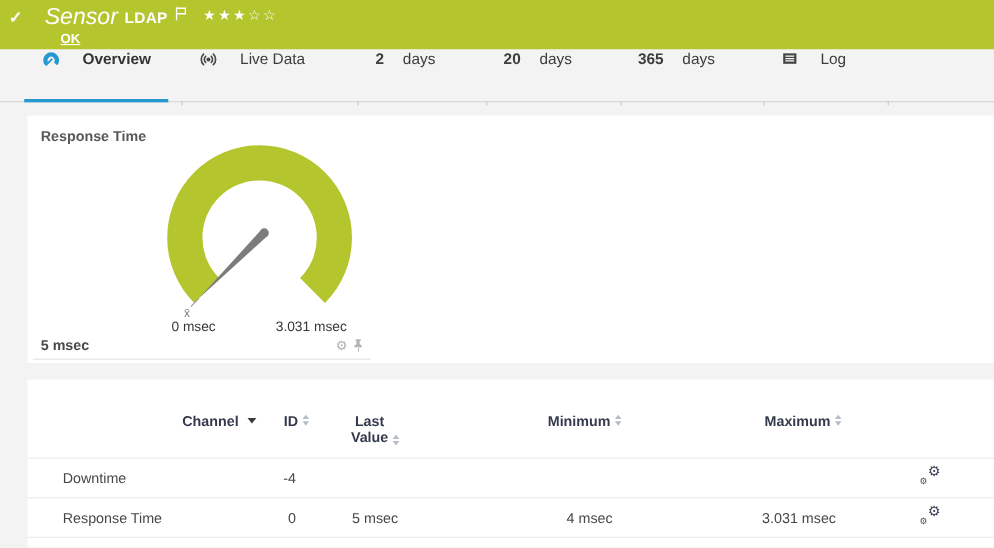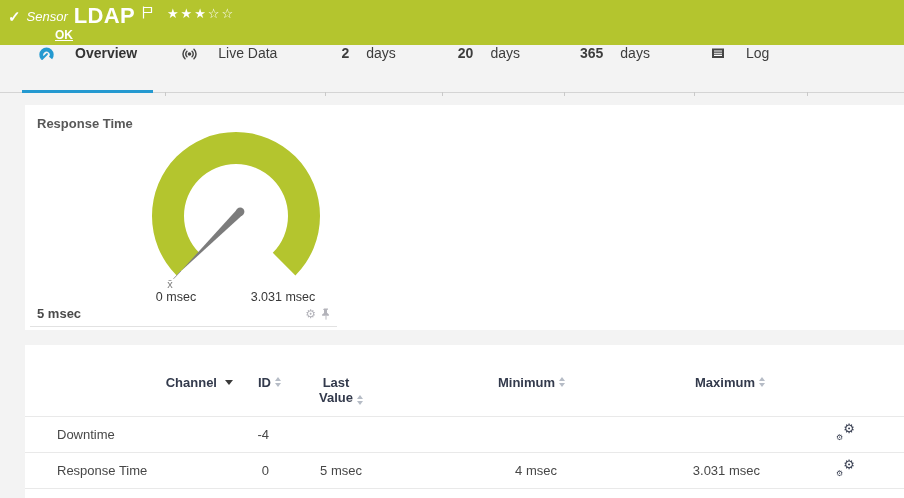--- a/index.html
+++ b/index.html
@@ -3,22 +3,22 @@
 <meta charset="utf-8">
 <style>
   * { margin:0; padding:0; box-sizing:border-box; }
   html,body { width:904px; height:498px; overflow:hidden; background:#f3f3f3;
     font-family:"Liberation Sans", sans-serif; }
 
   
   .topbar { height:45px; background:#b4c52e; color:#fff; padding:5px 0 0 8px; }
   .topline { display:flex; align-items:center; gap:6px; height:22px; }
   .check { font-size:15px; font-weight:700; line-height:1; }
-  .sensor-word { font-style:italic; font-size:13px; font-weight:400; margin-left:0; }
-  .sensor-name { font-size:22px; font-weight:700; letter-spacing:.3px; }
+  .sensor-word { font-style:italic; font-size:21px; font-weight:400; margin-left:14px; }
+  .sensor-name { font-size:14px; font-weight:700; letter-spacing:.3px; }
   .flag { margin:-8px 0 0 1px; }
   .stars { font-size:13px; letter-spacing:2px; margin:-6px 0 0 8px; cursor:pointer; }
   .ok { font-size:12px; font-weight:700; margin:1px 0 0 47px;text-decoration:underline; }
 
   
   .tabbar { height:48px; background:#f3f3f3; border-bottom:1px solid #d4d4d4;
     display:flex; align-items:stretch; padding-left:22px; position:relative; }
   .tab { display:flex; gap:20px; padding:0 16px; font-size:14px;
     color:#3d3d3d; position:relative; cursor:pointer; white-space:nowrap; }
   .tab .tprefix { font-weight:700; margin-right:-3px; }

